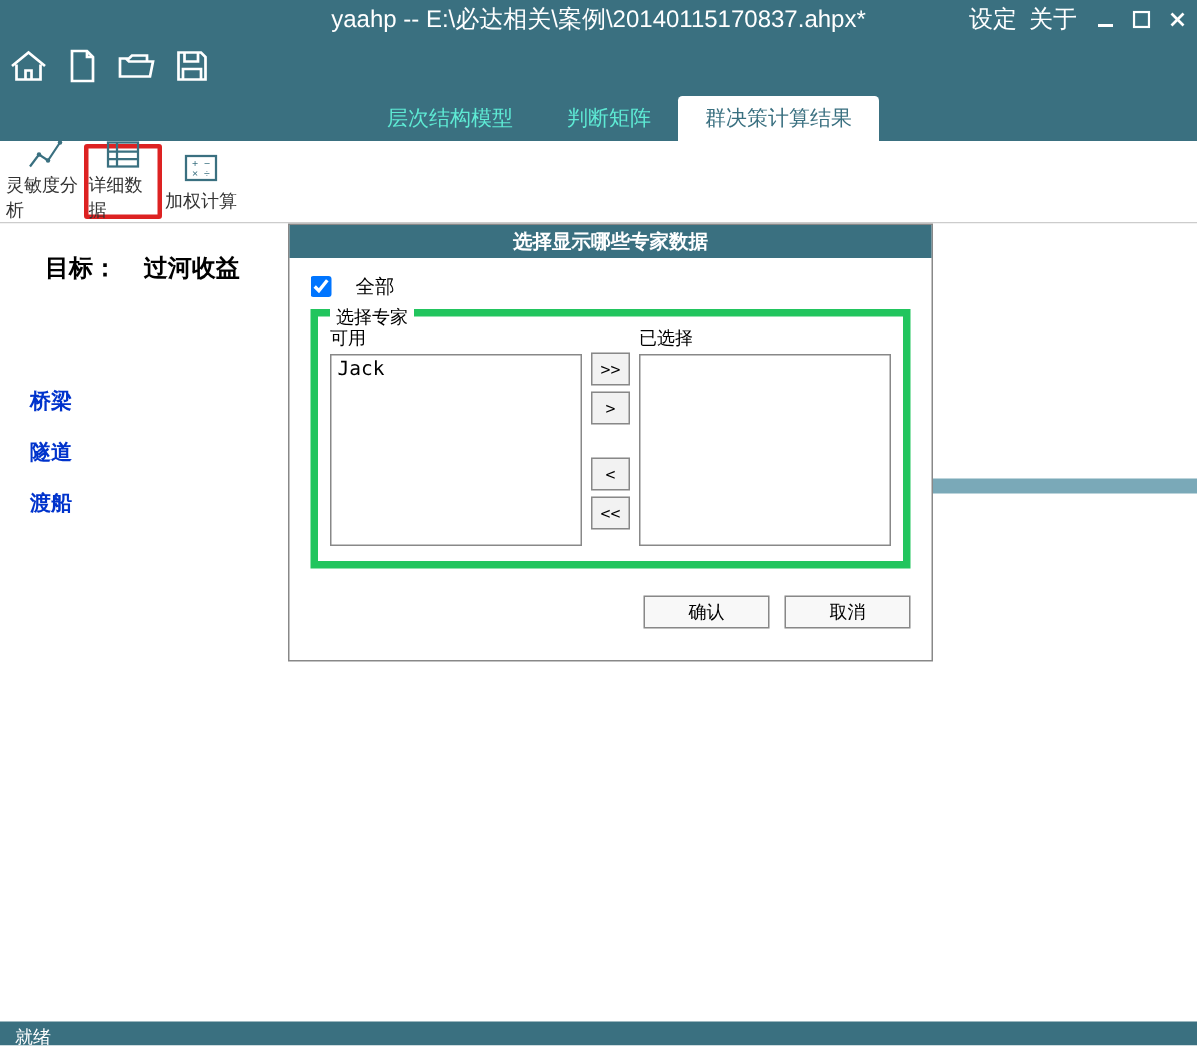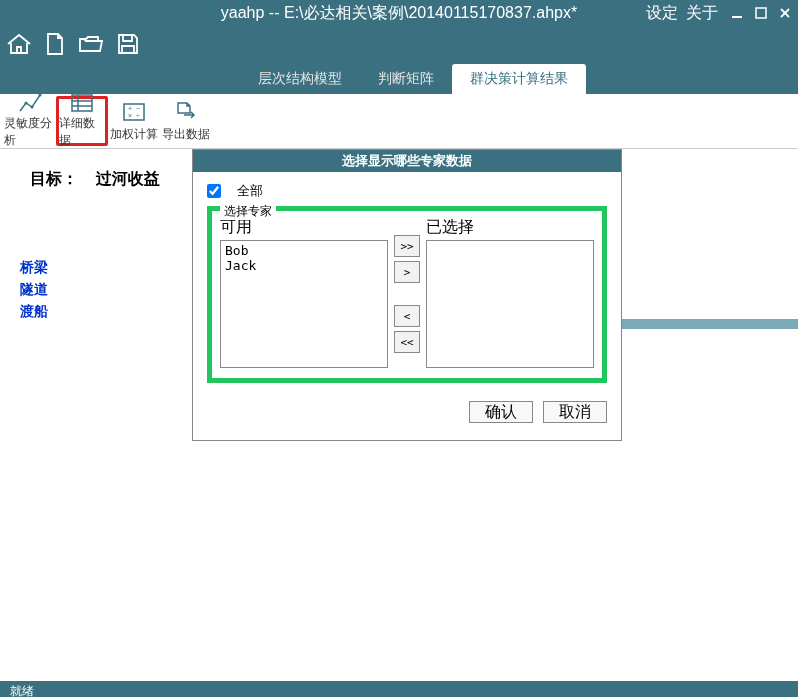--- a/index.html
+++ b/index.html
@@ -9,53 +9,53 @@
     .titlebar-text { position: absolute; left: 50%; transform: translateX(-50%); white-space: nowrap; }
     .titlebar-right { position: absolute; right: 6px; display: flex; align-items: center; gap: 8px; }
     .titlebar-right span { cursor: pointer; }
     .win-controls { display: flex; gap: 10px; margin-left: 4px; }
     .win-btn { width: 14px; height: 14px; display: flex; align-items: center; justify-content: center; cursor: pointer; }
     
     .menubar { background: #3a7080; height: 38px; display: flex; align-items: center; padding-left: 6px; gap: 12px; }
     .menubar .icon { color: #fff; cursor: pointer; }
     
     .tab-row { background: #3a7080; height: 30px; display: flex; align-items: flex-end; padding-left: 240px; }
-    .tab { color: #e5e5e5; padding: 6px 18px; font-size: 14px; cursor: pointer; }
+    .tab { color: #5eead4; padding: 6px 18px; font-size: 14px; cursor: pointer; }
     .tab.active { background: #ffffff; color: #3a7080; border-radius: 3px 3px 0 0; }
     
     .toolbar { background: #fff; height: 54px; display: flex; align-items: center; padding-left: 4px; }
     .tool-item { display: flex; flex-direction: column; align-items: center; justify-content: center; width: 52px; height: 50px; cursor: pointer; font-size: 12px; color: #333; gap: 2px; }
     .tool-item.highlighted { border: 3px solid #d22; border-radius: 2px; }
     .tool-icon { width: 24px; height: 24px; display: flex; align-items: center; justify-content: center; color: #3a7080; }
     
     .content-area { position: relative; height: 530px; background: #fff; padding: 20px 30px; }
     .target-label { font-size: 16px; font-weight: bold; }
-    .nav-links { position: absolute; left: 20px; top: 110px; display: flex; flex-direction: column; gap: 4px; }
+    .nav-links { position: absolute; left: 20px; top: 110px; display: flex; flex-direction: column; gap: 16px; }
     .nav-links span { color: #0033cc; font-size: 14px; font-weight: bold; cursor: pointer; }
     
     .bg-bar { position: absolute; top: 170px; right: 0; width: 180px; height: 10px; background: #7aa9b8; }
     
     .dialog { position: absolute; left: 192px; top: 0px; width: 430px; height: 292px; border: 1px solid #888; background: #fff; }
     .dialog-header { background: #3a7080; color: #fff; text-align: center; font-size: 13px; font-weight: bold; height: 22px; line-height: 22px; }
     .dialog-body { padding: 10px 14px; }
     .checkbox-row { display: flex; align-items: center; gap: 16px; margin-bottom: 6px; }
     .checkbox-row input { width: 14px; height: 14px; }
     
     .fieldset { border: 5px solid #22c55e; padding: 6px 8px 10px 8px; position: relative; }
     .fieldset-legend { position: absolute; top: -8px; left: 8px; background: #fff; padding: 0 4px; font-size: 12px; }
     .columns { display: flex; gap: 6px; align-items: flex-start; }
-    .col-label { font-size: 16px; margin-bottom: 2px; display: block; }
+    .col-label { font-size: 12px; margin-bottom: 2px; display: block; }
     .col-left, .col-right { flex: 1; }
     .listbox { border: 1px solid #888; height: 128px; width: 100%; background: #fff; padding: 2px 4px; font-family: SimSun, monospace; font-size: 13px; overflow: auto; }
     .list-item { line-height: 15px; cursor: pointer; }
     .transfer-buttons { display: flex; flex-direction: column; gap: 4px; margin-top: 18px; }
     .transfer-btn { width: 26px; height: 22px; border: 1px solid #888; background: #f2f2f2; font-size: 11px; cursor: pointer; display: flex; align-items: center; justify-content: center; font-family: monospace; }
     
     .dialog-buttons { display: flex; justify-content: flex-end; gap: 10px; padding: 8px 14px 0 14px; }
-    .dlg-btn { width: 64px; height: 22px; border: 1px solid #888; background: #f8f8f8; font-size: 16px; cursor: pointer; }
+    .dlg-btn { width: 84px; height: 22px; border: 1px solid #888; background: #f8f8f8; font-size: 12px; cursor: pointer; }
     
     .statusbar { position: absolute; bottom: 0; left: 0; right: 0; background: #3a7080; color: #fff; height: 16px; line-height: 20px; padding-left: 10px; font-size: 12px; }
     
     .divider-line { border-top: 1px solid #ccc; margin: 0; }
   </style>
 </head>
 <body>
 
 <div class="titlebar">
   <span class="titlebar-text">yaahp -- E:\必达相关\案例\20140115170837.ahpx*</span>
@@ -132,29 +132,20 @@
         <svg width="24" height="20" viewBox="0 0 24 20">
           <rect x="2" y="2" width="20" height="16" fill="none" stroke="#3a7080" stroke-width="1.5"></rect>
           <text x="6" y="9" font-size="7" fill="#3a7080">+</text>
           <text x="14" y="9" font-size="7" fill="#3a7080">−</text>
           <text x="6" y="16" font-size="7" fill="#3a7080">×</text>
           <text x="14" y="16" font-size="7" fill="#3a7080">÷</text>
         </svg>
       </span>
     <span>加权计算</span>
   </div>
-  <div class="tool-item">
-    <span class="tool-icon">
-        <svg width="24" height="22" viewBox="0 0 24 22">
-          <path d="M4 2 H13 L16 5 V12 H4 Z M13 2 V5 H16" fill="none" stroke="#3a7080" stroke-width="1.5"></path>
-          <path d="M10 14 H20 M17 11 L20 14 L17 17" fill="none" stroke="#3a7080" stroke-width="1.5"></path>
-        </svg>
-      </span>
-    <span>导出数据</span>
-  </div>
 </div>
 
 <div class="divider-line"></div>
 
 <div class="content-area">
   <div class="target-label">
     <span>目标：</span>
     <span>&nbsp;&nbsp;</span>
     <span>过河收益</span>
   </div>
@@ -173,21 +164,20 @@
       <div class="checkbox-row">
         <input type="checkbox" checked="" style="">
         <span>全部</span>
       </div>
       <div class="fieldset">
         <span class="fieldset-legend">选择专家</span>
         <div class="columns">
           <div class="col-left">
             <span class="col-label">可用</span>
             <div class="listbox">
-              <div class="list-item">Bob</div>
               <div class="list-item">Jack</div>
             </div>
           </div>
           <div class="transfer-buttons">
             <button class="transfer-btn">&gt;&gt;</button>
             <button class="transfer-btn">&gt;</button>
             <div style="height:14px"></div>
             <button class="transfer-btn">&lt;</button>
             <button class="transfer-btn">&lt;&lt;</button>
           </div>

